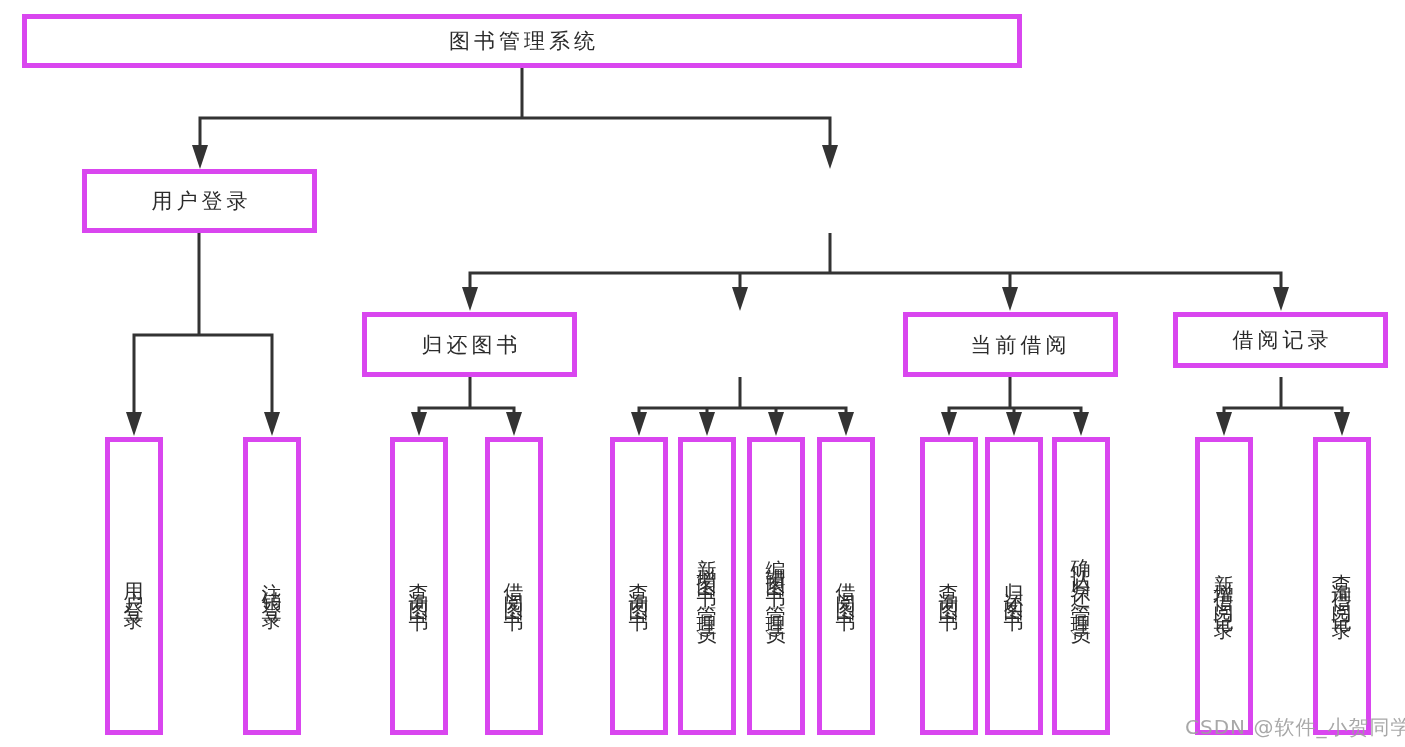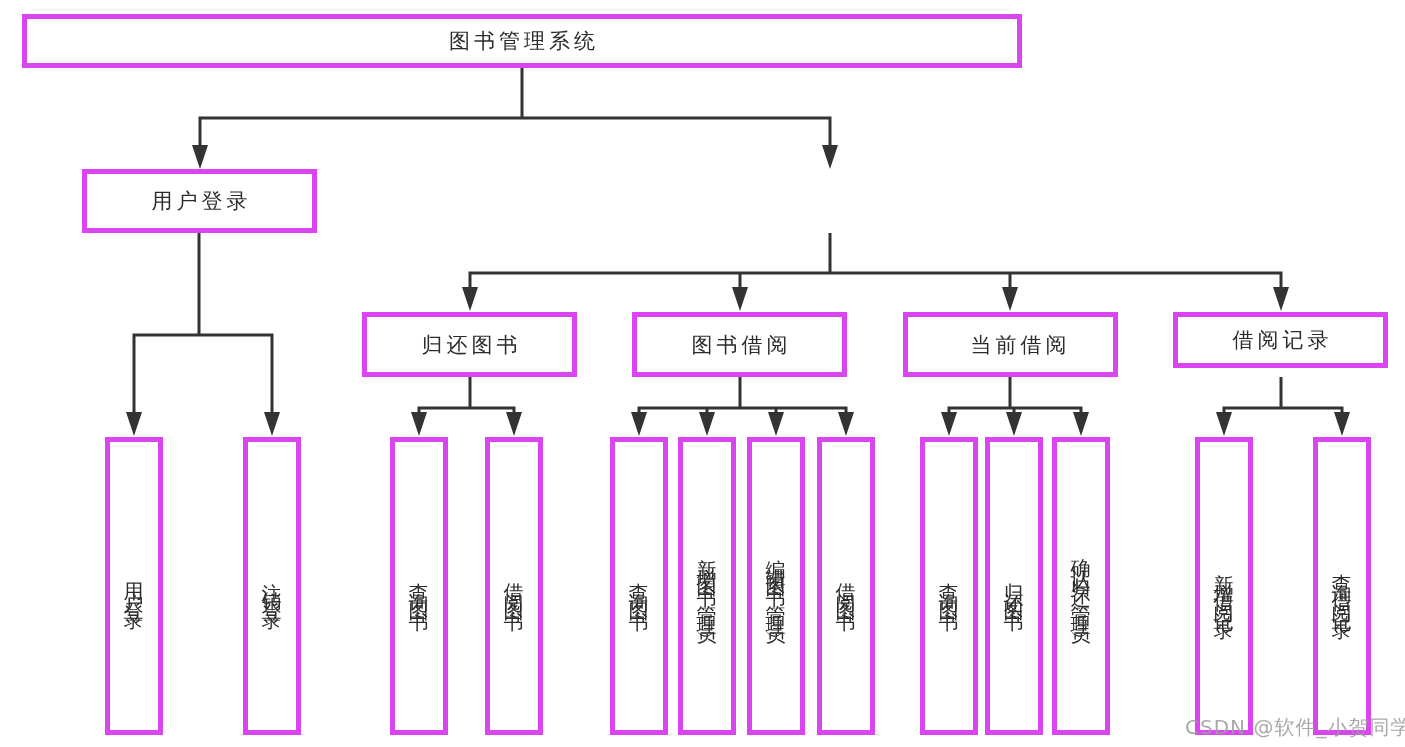--- a/index.html
+++ b/index.html
@@ -153,23 +153,20 @@
     <span class="h-label">图书管理系统</span>
   </div>
 
   <div class="box node-l2-0">
     <span class="h-label">用户登录</span>
   </div>
 
   <div class="box node-l3-0">
     <span class="h-label">归还图书</span>
   </div>
-  <div class="box node-l3-1">
-    <span class="h-label">图书借阅</span>
-  </div>
   <div class="box node-l3-2">
     <span class="h-label">当前借阅</span>
   </div>
   <div class="box node-l3-3">
     <span class="h-label">借阅记录</span>
   </div>
 
   <div class="box leaf leaf-0">
     <span class="v-label">用户登录</span>
   </div>

